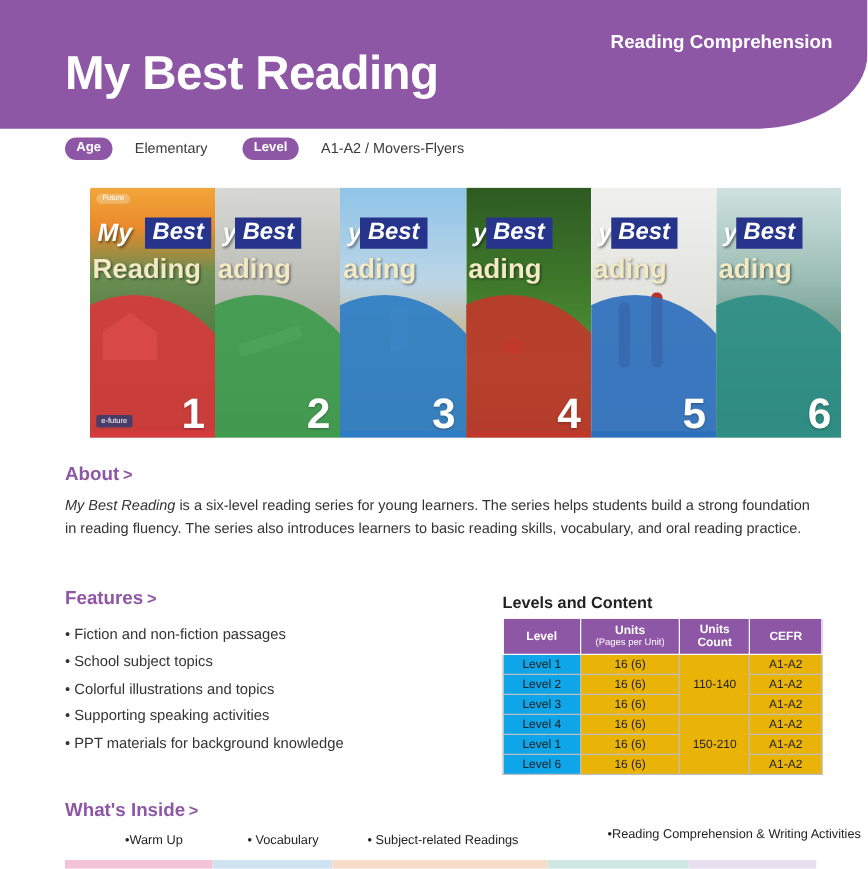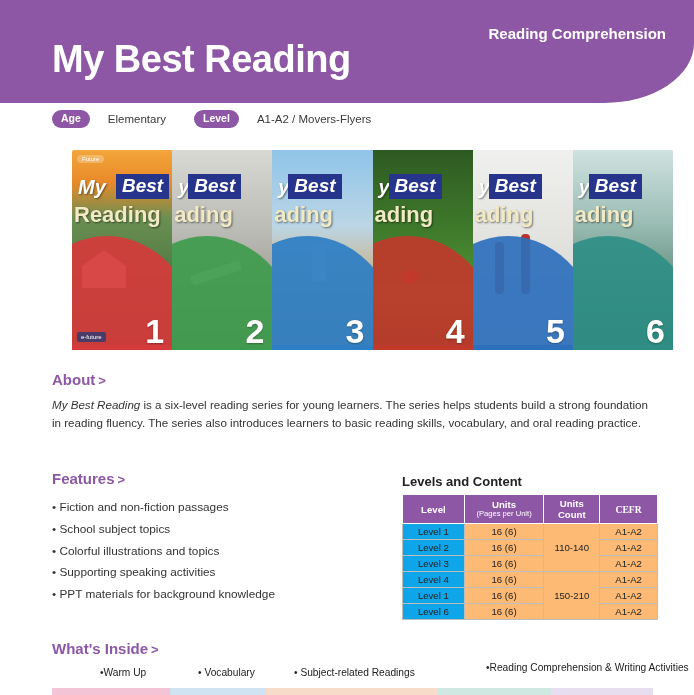--- a/index.html
+++ b/index.html
@@ -225,21 +225,21 @@
     font-size: 9.6px;
     font-weight: bold;
     text-align: center;
     line-height: 1.15;
   }
   table.levels th .sub { font-size: 7.6px; font-weight: normal; display: block; }
   table.levels td {
     border: 1px solid #bdbdbd;
     text-align: center;
     padding: 2px 2px;
-    background: #fdba74;
+    background: #eab308;
     height: 14px;
   }
   table.levels td.lvl { background: #0ea5e9; font-weight: normal; }
 
   
   .inside-h { left: 52px; top: 640px; }
   .inside-labels {
     position: absolute;
     left: 48px;
     top: 667px;
@@ -375,21 +375,21 @@
     <tr>
       <th style="width:62px;">Level</th>
       <th style="width:80px;">
         <span>Units</span>
         <span class="sub">(Pages per Unit)</span>
       </th>
       <th style="width:56px;">
         <span>Units</span>
         <span class="sub" style="font-size:9.6px;font-weight:bold;">Count</span>
       </th>
-      <th style="width:58px;font-family:Liberation Serif, serif;">CEFR</th>
+      <th style="width:58px;">CEFR</th>
     </tr>
   </thead>
   <tbody>
     <tr>
       <td class="lvl">Level 1</td>
       <td>16 (6)</td>
       <td rowspan="3">110-140</td>
       <td>A1-A2</td>
     </tr>
     <tr>

